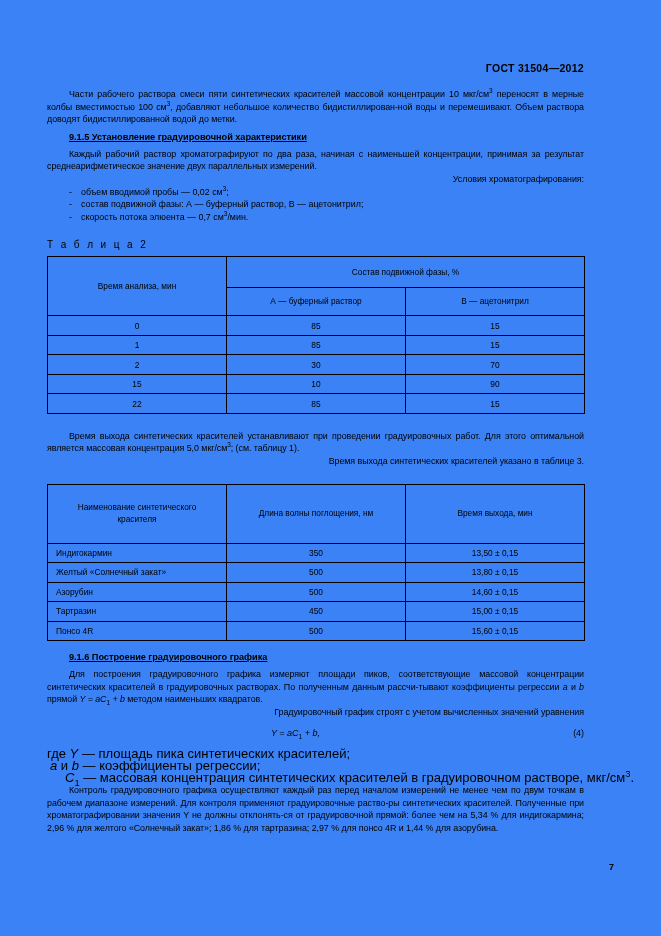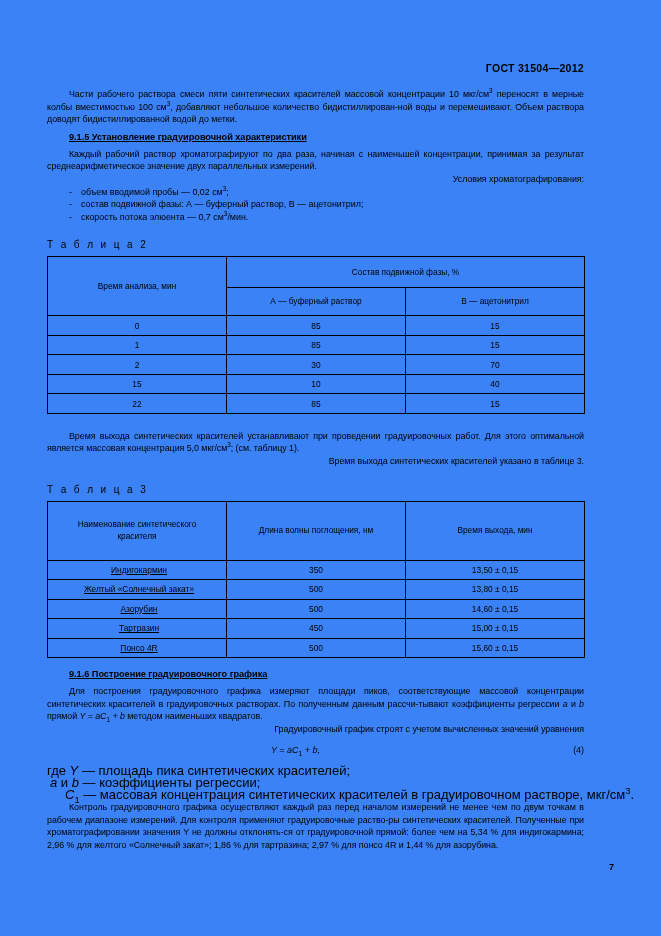--- a/index.html
+++ b/index.html
@@ -115,23 +115,22 @@
   }
   table.gost .hcell.span-top { height: 20px; }
   table.gost .hcell.tall { height: 48px; margin-top: 14px; }
   table.gost .dcell {
     text-align: center;
     height: 18.5px;
     padding: 0 4px;
     font-size: 8.4px;
   }
   table.gost .dcell.left {
-    text-align: center;
+    text-align: left;
     padding-left: 8px;
-    text-decoration: underline;
   }
   table.gost tbody tr:first-child td { border-top-width: 1.6px; }
 
   
   .formula-row {
     position: relative;
     font-size: 8.9px;
     height: 17px;
     line-height: 17px;
   }
@@ -216,38 +215,37 @@
           <td class="dcell">15</td>
         </tr>
         <tr>
           <td class="dcell">2</td>
           <td class="dcell">30</td>
           <td class="dcell">70</td>
         </tr>
         <tr>
           <td class="dcell">15</td>
           <td class="dcell">10</td>
-          <td class="dcell">40</td>
+          <td class="dcell">90</td>
         </tr>
         <tr>
           <td class="dcell">22</td>
           <td class="dcell">85</td>
           <td class="dcell">15</td>
         </tr>
       </tbody>
     </table>
 
     <div class="spacer-lg"></div>
 
     <p class="para indent"><span>Время выхода синтетических красителей устанавливают при проведении градуировочных работ. Для этого оптимальной является массовая концентрация 5,0 мкг/см</span><sup>3</sup><span>; (см. таблицу 1).</span></p>
     <p class="para indent tight">Время выхода синтетических красителей указано в таблице 3.</p>
 
     <div class="spacer-lg"></div>
 
-    <p class="tbl-caption">Т а б л и ц а  3</p>
 
     <table class="gost">
       <colgroup>
         <col style="width:179px">
         <col style="width:179px">
         <col style="width:179px">
       </colgroup>
       <thead>
         <tr class="thickbot">
           <th class="hcell tall"><span>Наименование синтетического</span><br><span>красителя</span></th>

